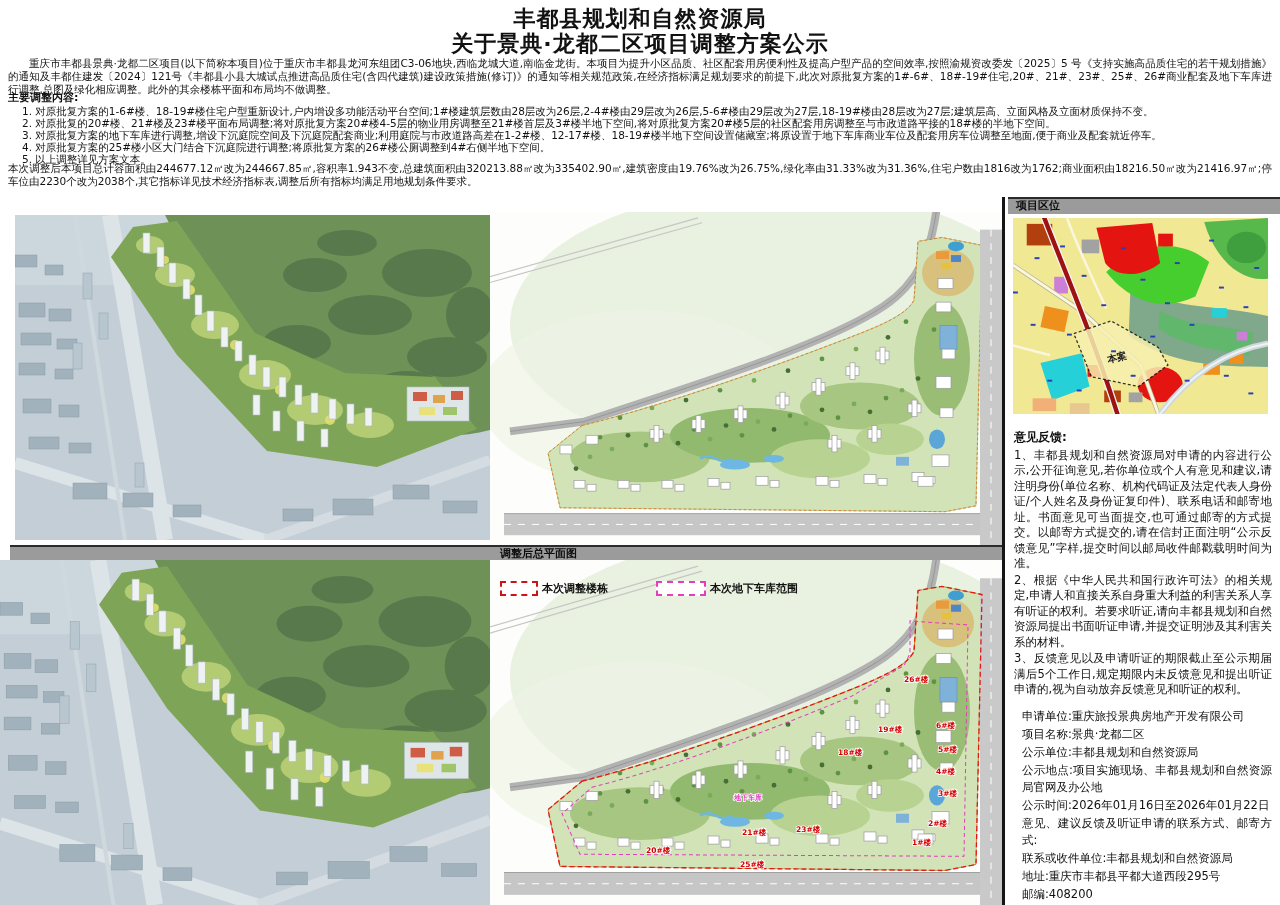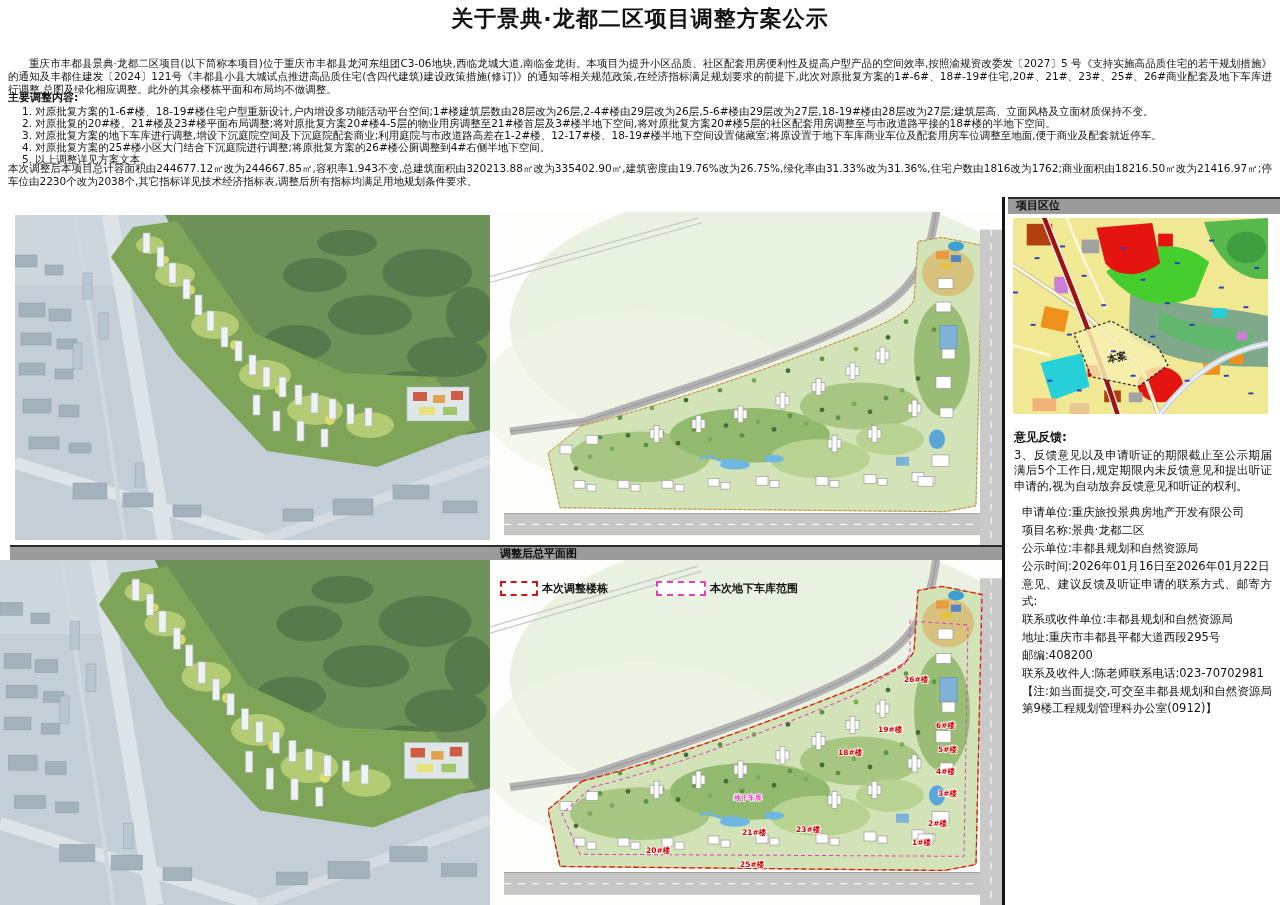--- a/index.html
+++ b/index.html
@@ -38,24 +38,25 @@
   .info div{line-height:17px;margin-top:1px;padding-left:8px;}
   .contact-row{display:flex;justify-content:flex-start;line-height:17px;margin-top:1px;}
   .note{line-height:17px;margin-top:1px;}
 </style>
 </head>
 <body>
 
 <div class="page">
 
   <div class="title-block">
+    <div class="title-line">丰都县规划和自然资源局</div>
     <div class="title-line">关于景典·龙都二区项目调整方案公示</div>
   </div>
 
-  <div class="intro">重庆市丰都县景典·龙都二区项目(以下简称本项目)位于重庆市丰都县龙河东组团C3-06地块,西临龙城大道,南临金龙街。本项目为提升小区品质、社区配套用房便利性及提高户型产品的空间效率,按照渝规资改委发〔2027〕5 号《支持实施高品质住宅的若干规划措施》的通知及丰都住建发〔2024〕121号《丰都县小县大城试点推进高品质住宅(含四代建筑)建设政策措施(修订)》的通知等相关规范政策,在经济指标满足规划要求的前提下,此次对原批复方案的1#-6#、18#-19#住宅,20#、21#、23#、25#、26#商业配套及地下车库进行调整,总图及绿化相应调整。此外的其余楼栋平面和布局均不做调整。</div>
+  <div class="intro">重庆市丰都县景典·龙都二区项目(以下简称本项目)位于重庆市丰都县龙河东组团C3-06地块,西临龙城大道,南临金龙街。本项目为提升小区品质、社区配套用房便利性及提高户型产品的空间效率,按照渝规资改委发〔2025〕5 号《支持实施高品质住宅的若干规划措施》的通知及丰都住建发〔2024〕121号《丰都县小县大城试点推进高品质住宅(含四代建筑)建设政策措施(修订)》的通知等相关规范政策,在经济指标满足规划要求的前提下,此次对原批复方案的1#-6#、18#-19#住宅,20#、21#、23#、25#、26#商业配套及地下车库进行调整,总图及绿化相应调整。此外的其余楼栋平面和布局均不做调整。</div>
 
   <div class="adjust">
     <div class="hd">主要调整内容:</div>
     <div class="it">1. 对原批复方案的1-6#楼、18-19#楼住宅户型重新设计,户内增设多功能活动平台空间;1#楼建筑层数由28层改为26层,2-4#楼由29层改为26层,5-6#楼由29层改为27层,18-19#楼由28层改为27层;建筑层高、立面风格及立面材质保持不变。</div>
     <div class="it">2. 对原批复的20#楼、21#楼及23#楼平面布局调整;将对原批复方案20#楼4-5层的物业用房调整至21#楼首层及3#楼半地下空间,将对原批复方案20#楼5层的社区配套用房调整至与市政道路平接的18#楼的半地下空间。</div>
     <div class="it">3. 对原批复方案的地下车库进行调整,增设下沉庭院空间及下沉庭院配套商业;利用庭院与市政道路高差在1-2#楼、12-17#楼、18-19#楼半地下空间设置储藏室;将原设置于地下车库商业车位及配套用房车位调整至地面,便于商业及配套就近停车。</div>
     <div class="it">4. 对原批复方案的25#楼小区大门结合下沉庭院进行调整;将原批复方案的26#楼公厕调整到4#右侧半地下空间。</div>
     <div class="it">5. 以上调整详见方案文本。</div>
   </div>
 
@@ -434,25 +435,28 @@
       <span class="txt">本次调整楼栋</span>
     </div>
     <div class="item">
       <span class="sw sw-garage"></span>
       <span class="txt">本次地下车库范围</span>
     </div>
   </div>
 
   <div class="feedback">
     <div class="hd">意见反馈:</div>
+    <p>1、丰都县规划和自然资源局对申请的内容进行公示,公开征询意见,若你单位或个人有意见和建议,请注明身份(单位名称、机构代码证及法定代表人身份证/个人姓名及身份证复印件)、联系电话和邮寄地址。书面意见可当面提交,也可通过邮寄的方式提交。以邮寄方式提交的,请在信封正面注明“公示反馈意见”字样,提交时间以邮局收件邮戳载明时间为准。</p>
+    <p>2、根据《中华人民共和国行政许可法》的相关规定,申请人和直接关系自身重大利益的利害关系人享有听证的权利。若要求听证,请向丰都县规划和自然资源局提出书面听证申请,并提交证明涉及其利害关系的材料。</p>
     <p>3、反馈意见以及申请听证的期限截止至公示期届满后5个工作日,规定期限内未反馈意见和提出听证申请的,视为自动放弃反馈意见和听证的权利。</p>
     <div class="info">
       <div>申请单位:重庆旅投景典房地产开发有限公司</div>
       <div>项目名称:景典·龙都二区</div>
       <div>公示单位:丰都县规划和自然资源局</div>
+      <div>公示地点:项目实施现场、丰都县规划和自然资源局官网及办公地</div>
       <div>公示时间:2026年01月16日至2026年01月22日</div>
       <div>意见、建议反馈及听证申请的联系方式、邮寄方式:</div>
       <div>联系或收件单位:丰都县规划和自然资源局</div>
       <div>地址:重庆市丰都县平都大道西段295号</div>
       <div>邮编:408200</div>
       <div class="contact-row">
         <span>联系及收件人:陈老师</span>
         <span>联系电话:023-70702981</span>
       </div>
       <div class="note">【注:如当面提交,可交至丰都县规划和自然资源局第9楼工程规划管理科办公室(0912)】</div>

